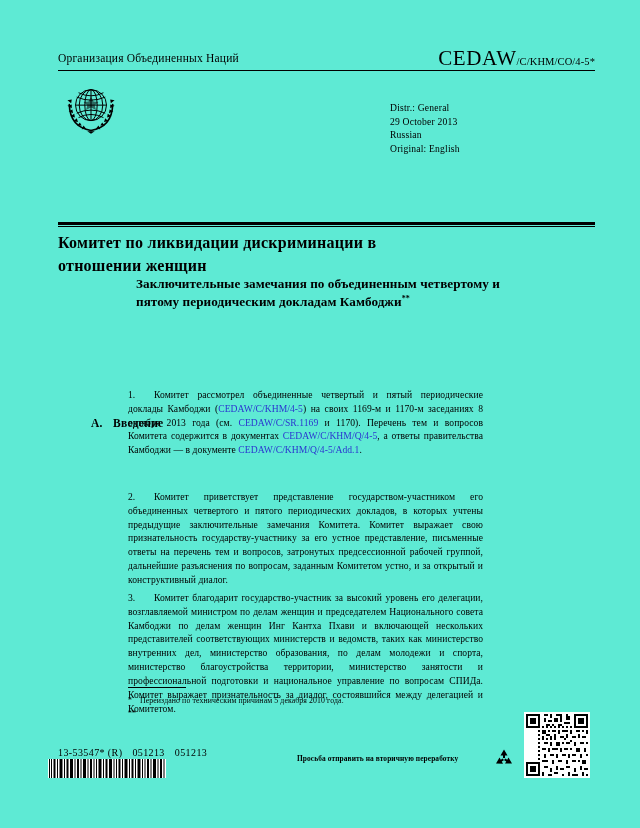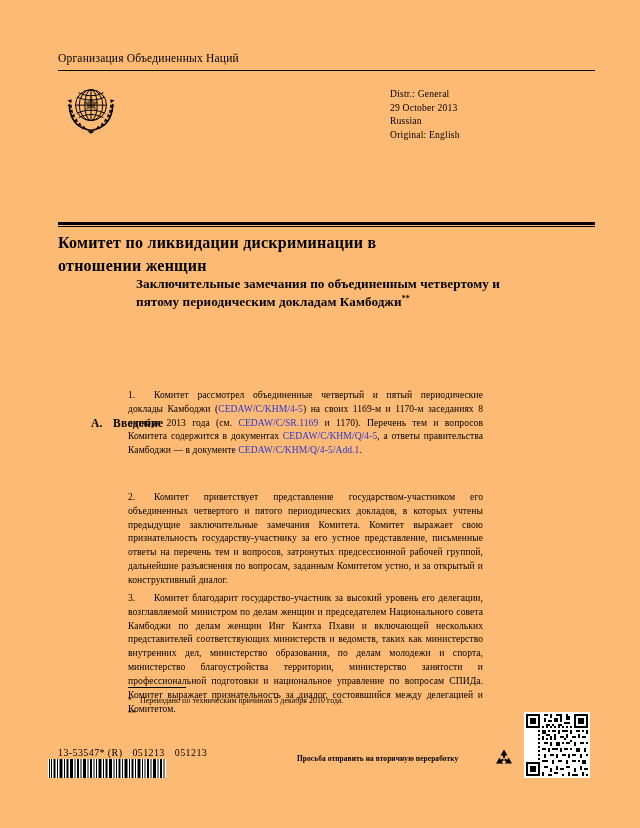--- a/index.html
+++ b/index.html
@@ -12,21 +12,21 @@
     height: 828px;
     position: relative;
     font-family: "Liberation Serif", "DejaVu Serif", serif;
     color: #000000;
     overflow: hidden;
   }
 
   .page {
     position: absolute;
     inset: 0;
-    background: #fdba74;
+    background: #5eead4;
   }
 
   
   .un-line {
     position: absolute;
     left: 58px;
     top: 52px;
     font-size: 11.5px;
     letter-spacing: 0.2px;
     white-space: nowrap;
@@ -71,21 +71,21 @@
     width: 250px;
     font-size: 15.5px;
     font-weight: bold;
     line-height: 1.33;
     letter-spacing: 0.1px;
   }
 
   .distr {
     position: absolute;
     left: 390px;
-    top: 87px;
+    top: 101px;
     font-size: 9.6px;
     line-height: 1.43;
     letter-spacing: 0.2px;
   }
 
   .rule-thick {
     position: absolute;
     left: 58px;
     width: 537px;
     top: 222px;
@@ -247,20 +247,23 @@
     height: 66px;
   }
 </style>
 </head>
 <body>
 
 <div class="page">
 
   <div class="un-line">Организация Объединенных Наций</div>
 
+  <div class="symbol-line">
+    <span class="symbol-main">CEDAW</span><span class="symbol-sub">/C/KHM/CO/4-5*</span>
+  </div>
 
   <div class="rule-thin"></div>
 
   <div class="emblem">
     <svg viewBox="0 0 100 100" width="62" height="62" aria-hidden="true">
       <g fill="none" stroke="#000" stroke-width="1.6">
         <circle cx="50" cy="47" r="25"></circle>
         <ellipse cx="50" cy="47" rx="10" ry="25"></ellipse>
         <ellipse cx="50" cy="47" rx="19" ry="25"></ellipse>
         <line x1="25" y1="47" x2="75" y2="47"></line>

